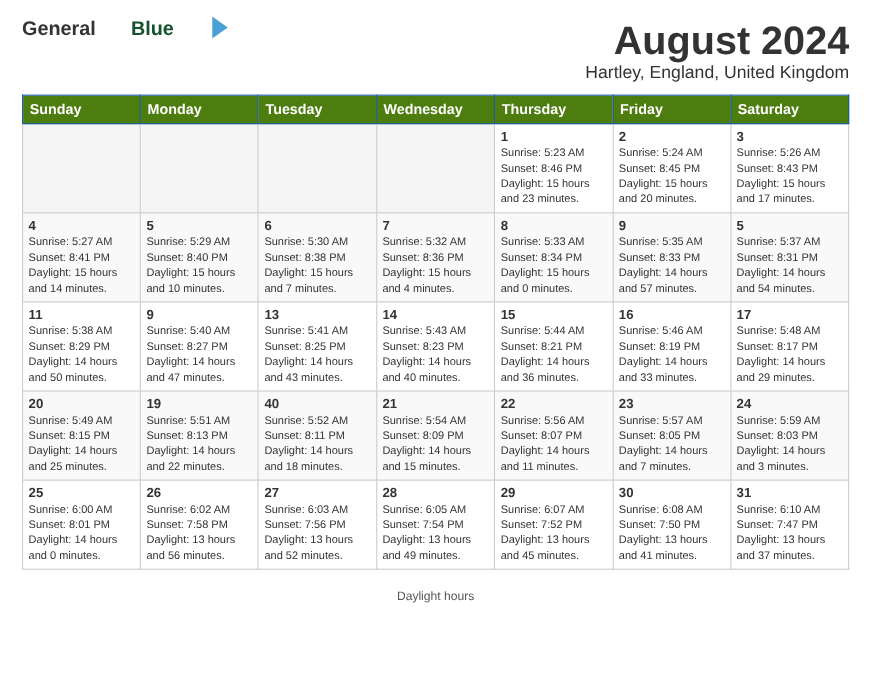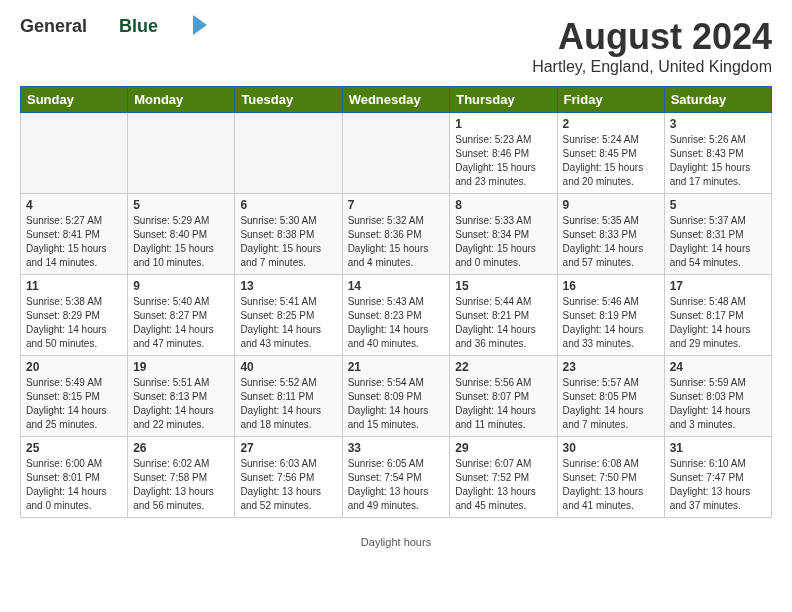--- a/index.html
+++ b/index.html
@@ -173,21 +173,21 @@
           <td><span class="day-number">40</span><span class="day-info">Sunrise: 5:52 AM<br>Sunset: 8:11 PM<br>Daylight: 14 hours and 18 minutes.</span></td>
           <td><span class="day-number">21</span><span class="day-info">Sunrise: 5:54 AM<br>Sunset: 8:09 PM<br>Daylight: 14 hours and 15 minutes.</span></td>
           <td><span class="day-number">22</span><span class="day-info">Sunrise: 5:56 AM<br>Sunset: 8:07 PM<br>Daylight: 14 hours and 11 minutes.</span></td>
           <td><span class="day-number">23</span><span class="day-info">Sunrise: 5:57 AM<br>Sunset: 8:05 PM<br>Daylight: 14 hours and 7 minutes.</span></td>
           <td><span class="day-number">24</span><span class="day-info">Sunrise: 5:59 AM<br>Sunset: 8:03 PM<br>Daylight: 14 hours and 3 minutes.</span></td>
         </tr>
         <tr>
           <td><span class="day-number">25</span><span class="day-info">Sunrise: 6:00 AM<br>Sunset: 8:01 PM<br>Daylight: 14 hours and 0 minutes.</span></td>
           <td><span class="day-number">26</span><span class="day-info">Sunrise: 6:02 AM<br>Sunset: 7:58 PM<br>Daylight: 13 hours and 56 minutes.</span></td>
           <td><span class="day-number">27</span><span class="day-info">Sunrise: 6:03 AM<br>Sunset: 7:56 PM<br>Daylight: 13 hours and 52 minutes.</span></td>
-          <td><span class="day-number">33</span><span class="day-info">Sunrise: 6:05 AM<br>Sunset: 7:54 PM<br>Daylight: 13 hours and 49 minutes.</span></td>
+          <td><span class="day-number">28</span><span class="day-info">Sunrise: 6:05 AM<br>Sunset: 7:54 PM<br>Daylight: 13 hours and 49 minutes.</span></td>
           <td><span class="day-number">29</span><span class="day-info">Sunrise: 6:07 AM<br>Sunset: 7:52 PM<br>Daylight: 13 hours and 45 minutes.</span></td>
           <td><span class="day-number">30</span><span class="day-info">Sunrise: 6:08 AM<br>Sunset: 7:50 PM<br>Daylight: 13 hours and 41 minutes.</span></td>
           <td><span class="day-number">31</span><span class="day-info">Sunrise: 6:10 AM<br>Sunset: 7:47 PM<br>Daylight: 13 hours and 37 minutes.</span></td>
         </tr>
       </tbody>
   </table>
 
   <div class="footer-note">
     <span>Daylight hours</span>
   </div>

